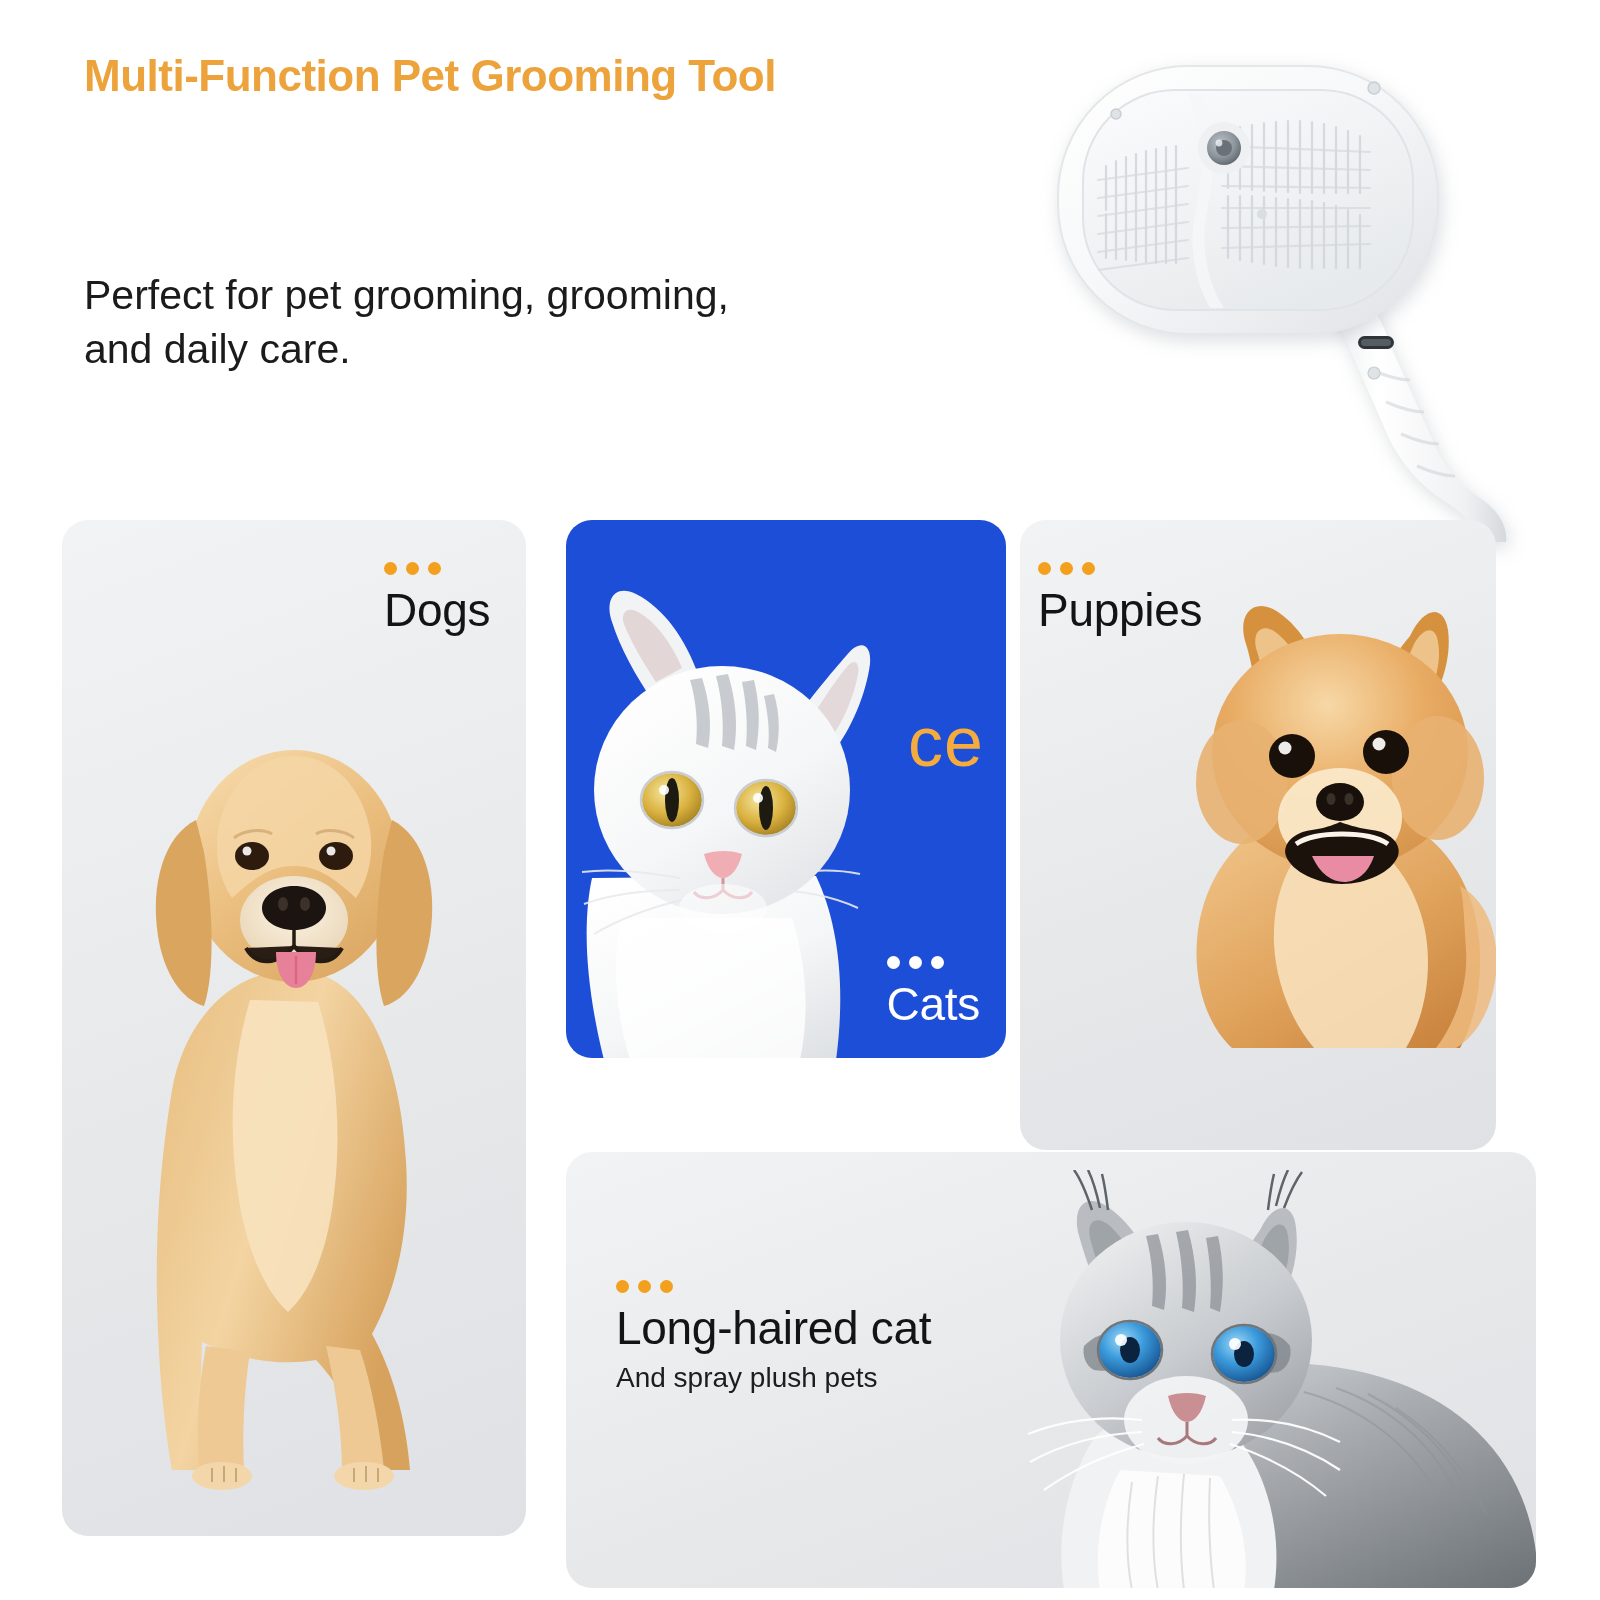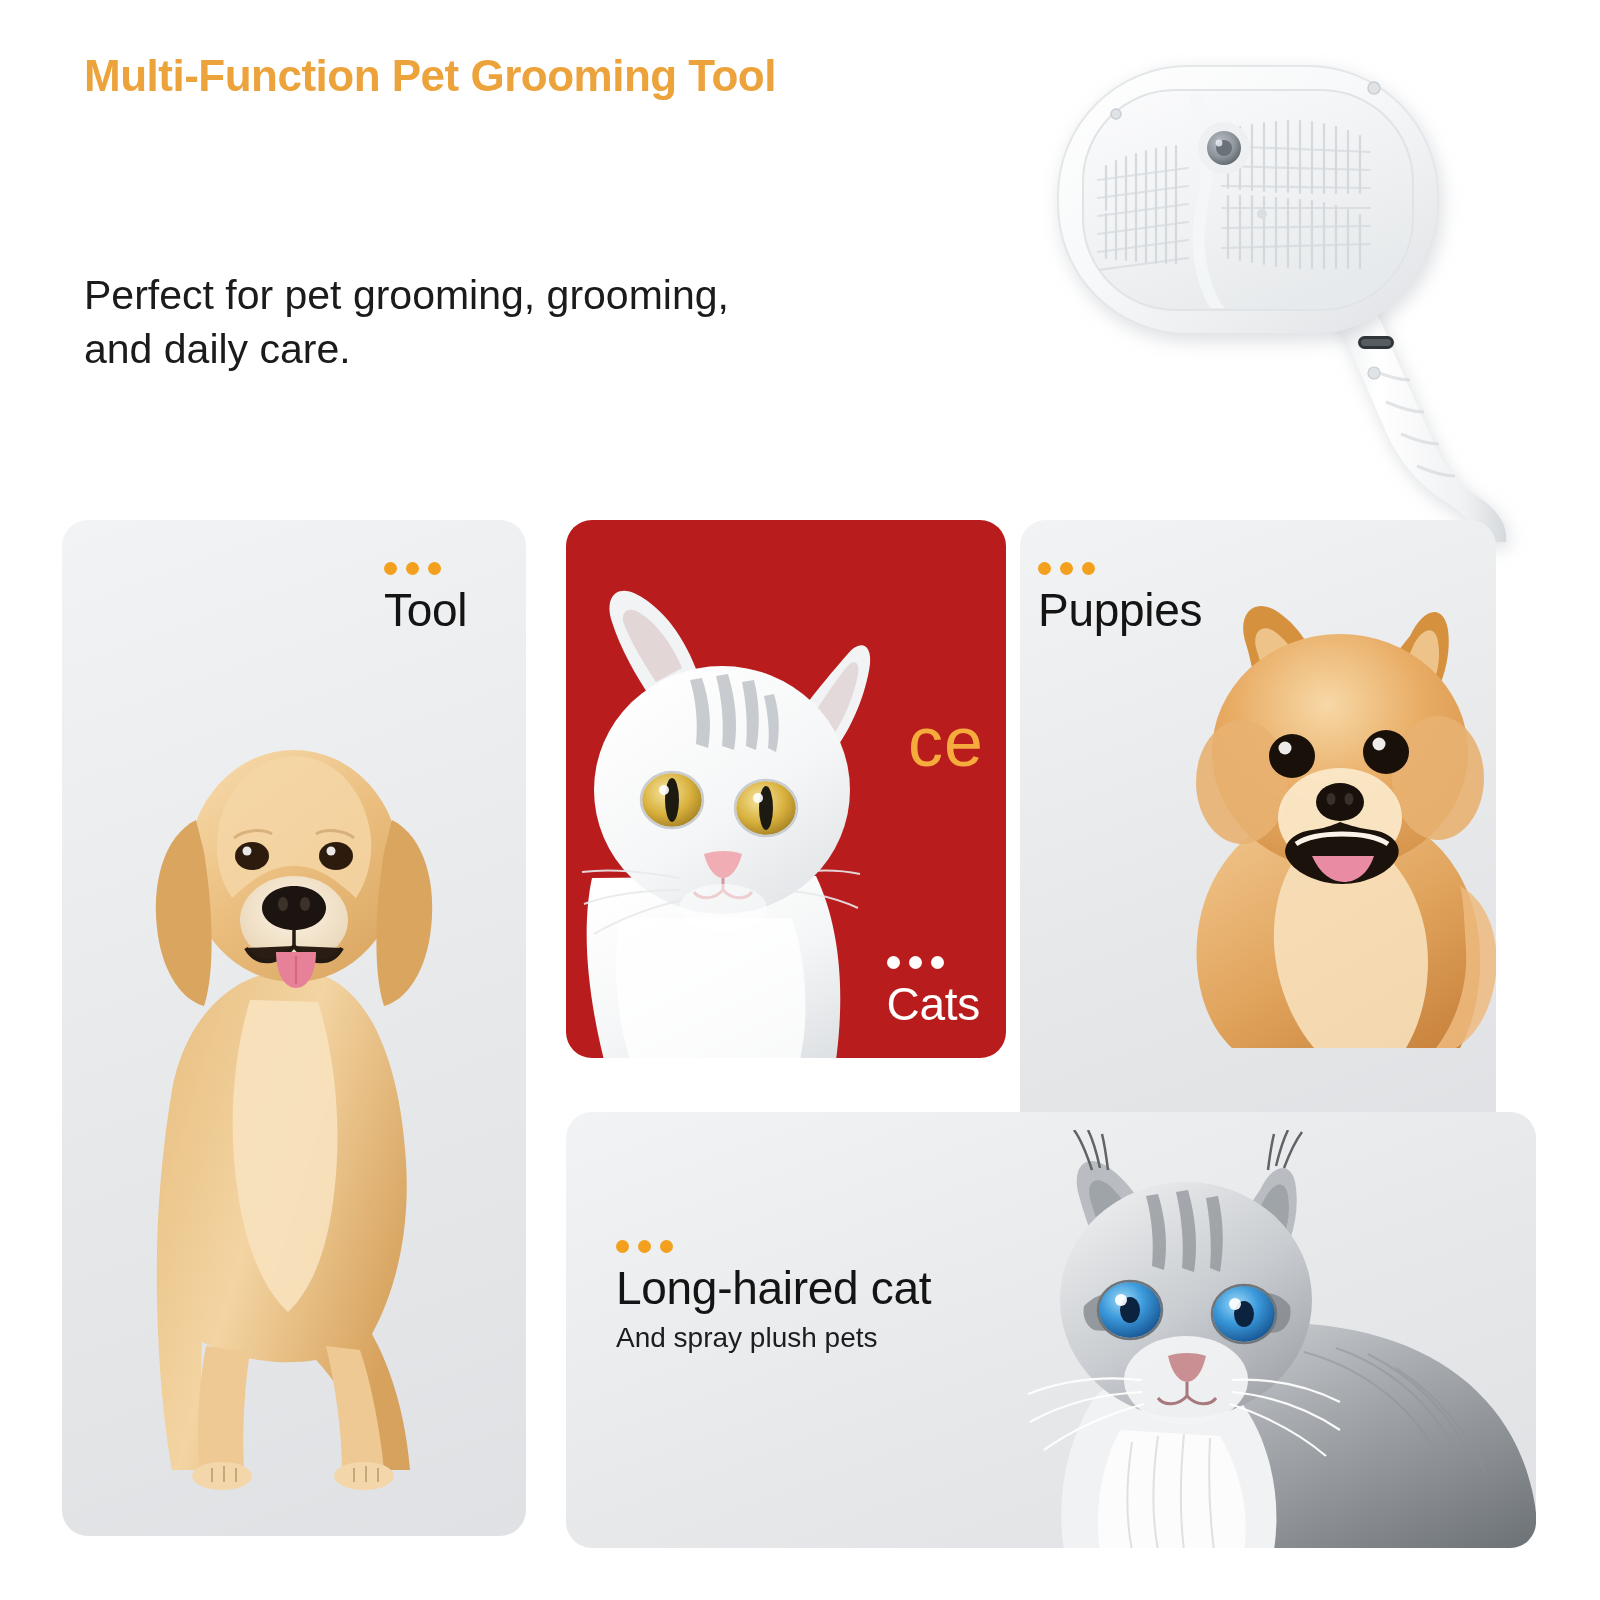--- a/index.html
+++ b/index.html
@@ -28,26 +28,26 @@
 
   
   .device { position: absolute; left: 1028px; top: 18px; width: 560px; height: 560px; }
   .device svg { width: 100%; height: 100%; display: block; }
 
   
   .card {
     position: absolute; border-radius: 26px; overflow: hidden;
   }
   .card-grey { background: linear-gradient(160deg,#f2f3f5 0%,#e6e8ea 55%,#dfe1e4 100%); }
-  .card-orange { background: #b91c1c; padding-left: 48px; }
+  .card-orange { background: #1d4ed8; padding-left: 48px; }
 
   .card-dogs    { left: 62px;   top: 520px;  width: 464px; height: 1016px; }
   .card-cats    { left: 566px;  top: 520px;  width: 440px; height: 538px;  }
   .card-puppies { left: 1020px; top: 520px;  width: 476px; height: 630px;  }
-  .card-long    { left: 566px;  top: 1112px; width: 970px; height: 436px;  }
+  .card-long    { left: 566px;  top: 1152px; width: 970px; height: 436px;  }
 
   
   .label-block { position: absolute; z-index: 6; }
   .dots { display: flex; gap: 9px; margin-bottom: 11px; }
   .dots i { display: block; width: 13px; height: 13px; border-radius: 50%; background: #f2a01e; }
   .dots.white i { background: #ffffff; }
   .label-title {
     font-size: 46px; font-weight: 400; color: #141414; line-height: 1.05;
     letter-spacing: -0.3px; white-space: nowrap;
   }
@@ -227,21 +227,21 @@
     </svg>
   </div>
 
   <div class="card card-grey card-dogs">
     <div class="label-block lbl-dogs">
       <div class="dots">
           <i></i>
           <i></i>
           <i></i>
         </div>
-      <div class="label-title">Tool</div>
+      <div class="label-title">Dogs</div>
     </div>
     <div class="art art-dog">
       <svg viewBox="0 0 430 870" xmlns="http://www.w3.org/2000/svg">
         <defs>
           <linearGradient id="furG" x1="0.2" y1="0" x2="0.9" y2="1">
             <stop offset="0%" stop-color="#f6d8a8"></stop>
             <stop offset="45%" stop-color="#ebbf80"></stop>
             <stop offset="100%" stop-color="#d9a55f"></stop>
           </linearGradient>
           <linearGradient id="furG2" x1="0" y1="0" x2="1" y2="0.6">

